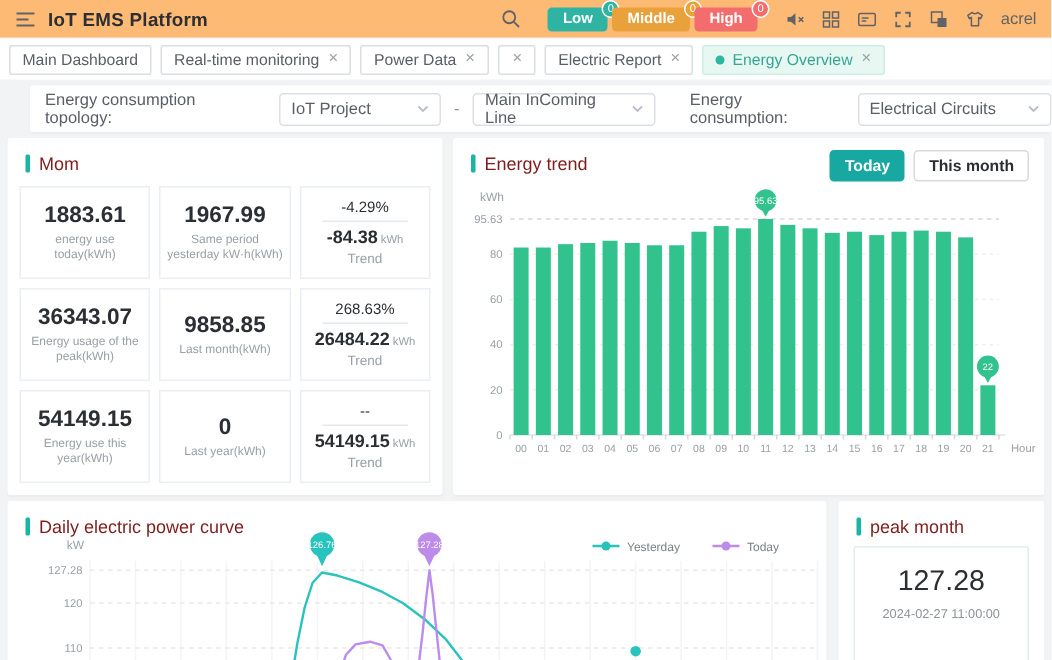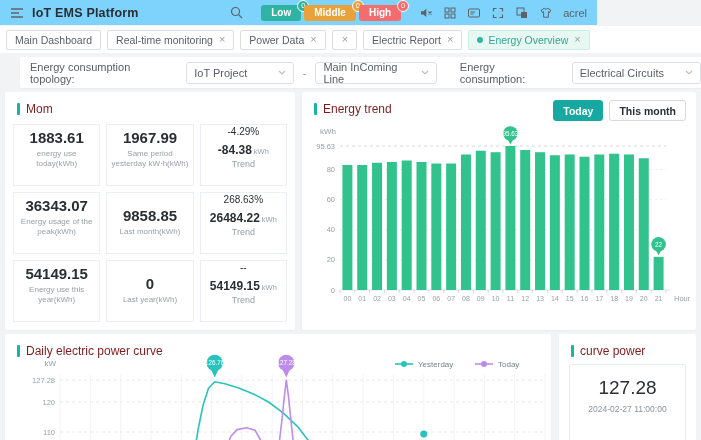--- a/index.html
+++ b/index.html
@@ -1,20 +1,20 @@
 <!DOCTYPE html>
 <html><head>
 <meta charset="utf-8">
 <style>
   *{margin:0;padding:0;box-sizing:border-box}
   html,body{width:701px;height:440px;overflow:hidden;background:#fff}
   .app{position:relative;width:701px;height:440px;background:#f1f3f5;font-family:"Liberation Sans",sans-serif;color:#303133;overflow:hidden}
 
   
-  .topbar{position:absolute;top:0;left:0;width:597px;height:26px;background:#7dd3fc;display:flex;align-items:center;padding:0 10px;gap:8px;border-bottom:1px solid #f2f3f5}
+  .topbar{position:absolute;top:0;left:0;width:701px;height:26px;background:#fdba74;display:flex;align-items:center;padding:0 10px;gap:8px;border-bottom:1px solid #f2f3f5}
   .app-title{font-size:12.5px;font-weight:bold;color:#2b2f33;letter-spacing:.2px}
   .topbar-right{margin-left:auto;display:flex;align-items:center;gap:10px}
   .badges{display:flex;align-items:center;gap:3px;margin:0 8px}
   .badge{position:relative;color:#fff;font-size:10px;font-weight:bold;padding:2px 10px;border-radius:3px;cursor:pointer;line-height:1.2}
   .badge-count{position:absolute;top:-5px;right:-8px;min-width:12px;height:12px;line-height:10px;text-align:center;border-radius:7px;font-size:7.5px;font-weight:normal;color:#fff;border:1px solid #fff;padding:0 2px}
   .top-icons{display:flex;align-items:center;gap:10px}
   .icon{display:inline-flex;align-items:center;justify-content:center;width:14px;height:14px;cursor:pointer}
   .username{font-size:11px;color:#606266;cursor:pointer}
 
   
@@ -35,21 +35,21 @@
   .panel-header{display:flex;align-items:center;gap:6px;padding:10px 12px 0 12px}
   .accent{width:3px;height:12px;background:#1ab4a4;border-radius:1px;flex:none}
   .panel-title{font-size:12px;color:#7f1d1d}
   .p-mom{left:5px;top:92px;width:290px;height:238px}
   .p-trend{left:302px;top:92px;width:394px;height:238px}
   .p-curve{left:5px;top:334px;width:546px;height:130px}
   .p-peak{left:559px;top:334px;width:137px;height:130px}
 
   
   .mom-cards{position:absolute;left:8px;top:32px;right:8px;bottom:8px;display:grid;grid-template-columns:repeat(3,1fr);grid-template-rows:repeat(3,1fr);gap:6px}
-  .mcard{border:1px solid #ebeef5;background:#fff;display:flex;flex-direction:column;align-items:center;justify-content:flex-end;text-align:center;padding:16px 3px;overflow:hidden}
+  .mcard{border:1px solid #ebeef5;background:#fff;display:flex;flex-direction:column;align-items:center;justify-content:center;text-align:center;padding:2px 3px;overflow:hidden}
   .mcard .val{font-size:15px;font-weight:bold;color:#2b2f33}
   .mcard .lbl{font-size:8px;color:#98a0a8;line-height:1.25;margin-top:3px}
   .mcard .t-top{font-size:10px;color:#2b2f33}
   .mcard .t-hr{width:72%;height:1px;background:#e4e7ed;margin:3px auto}
   .mcard .t-mid{font-size:12px;font-weight:bold;color:#2b2f33}
   .mcard .t-unit{font-size:7.5px;color:#98a0a8;font-weight:normal;margin-left:2px}
   .mcard .t-lbl{font-size:9px;color:#98a0a8;margin-top:2px}
 
   
   .trend-btns{position:absolute;right:10px;top:8px;display:flex;gap:6px}
@@ -397,21 +397,21 @@
             <path d="M277.75250000000005 22 L284.75250000000005 22 L281.25250000000005 29.5 Z" fill="#bd8bea"></path>
             <circle cx="281.25250000000005" cy="15" r="8.2" fill="#bd8bea"></circle>
             <text x="281.25250000000005" y="17.4" text-anchor="middle" font-size="6.3" fill="#fff">127.28</text>
           </g>
         </svg></div>
   </section>
 
   <section class="panel p-peak">
     <div class="panel-header">
       <span class="accent"></span>
-      <span class="panel-title">curve power</span>
+      <span class="panel-title">peak month</span>
     </div>
     <div class="peak-card">
       <div class="peak-val">127.28</div>
       <div class="peak-ts">2024-02-27 11:00:00</div>
 
     </div>
   </section>
 
 </div>
 

